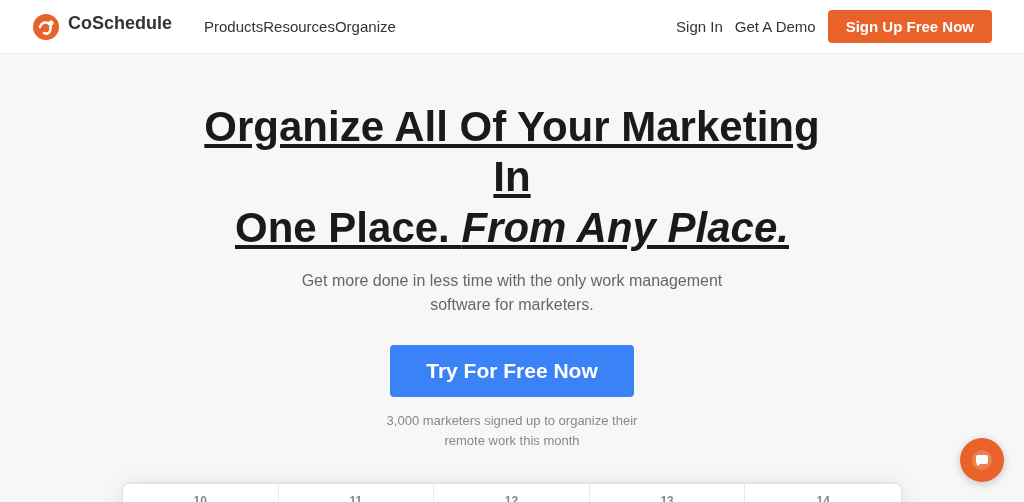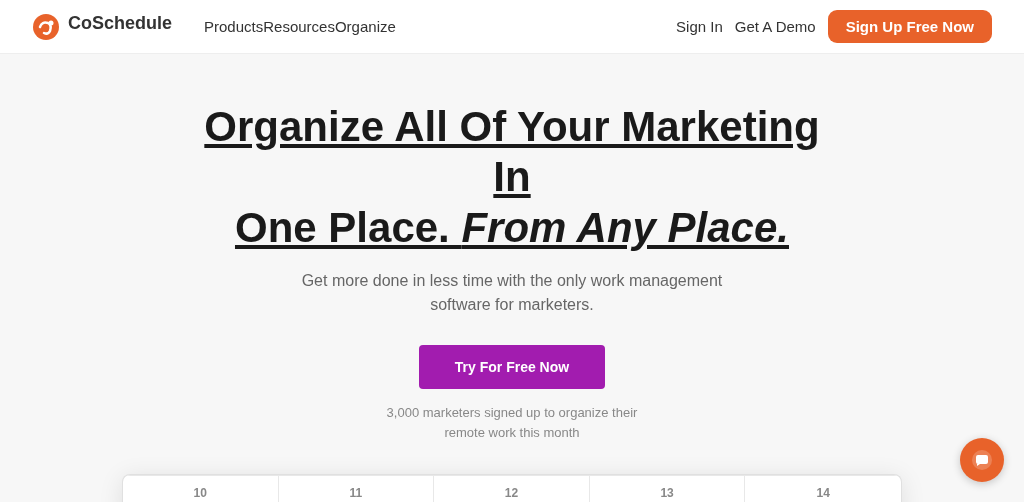--- a/index.html
+++ b/index.html
@@ -58,21 +58,21 @@
       font-size: 15px;
       color: #333;
       text-decoration: none;
       font-weight: 500;
       cursor: pointer;
     }
     .nav-cta {
       background: #e8622a;
       color: #fff;
       border: none;
-      border-radius: 9px;
+      border-radius: 4px;
       padding: 8px 18px;
       font-size: 15px;
       font-weight: 600;
       cursor: pointer;
       white-space: nowrap;
     }
 
     
     .hero {
       background: #f7f7f7;
@@ -93,26 +93,26 @@
       font-weight: 800;
     }
     .hero-subtitle {
       font-size: 16px;
       color: #666;
       max-width: 480px;
       margin: 0 auto 28px;
       line-height: 1.5;
     }
     .hero-cta {
-      background: #a21caf;
+      background: #3b82f6;
       color: #fff;
       border: none;
       border-radius: 4px;
       padding: 14px 36px;
-      font-size: 14px;
+      font-size: 21px;
       font-weight: 700;
       cursor: pointer;
       margin-bottom: 14px;
       display: inline-block;
     }
     .hero-note {
       font-size: 13px;
       color: #888;
       margin-bottom: 32px;
       line-height: 1.5;

